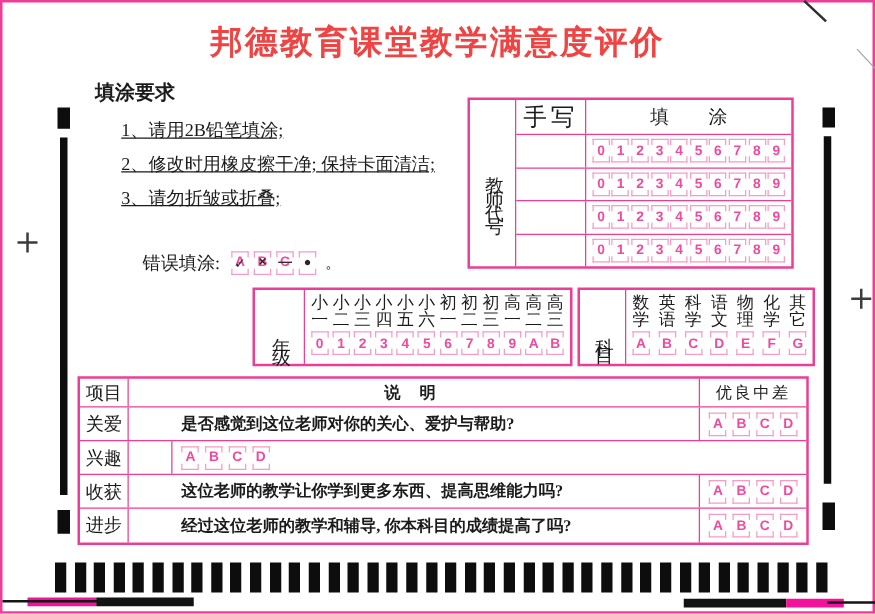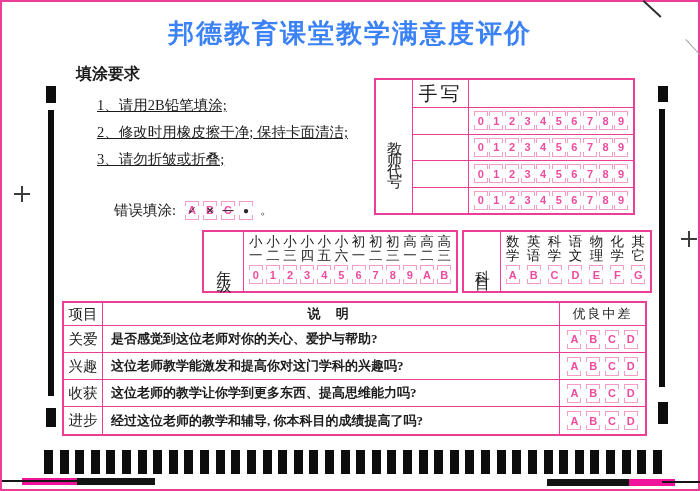--- a/index.html
+++ b/index.html
@@ -7,21 +7,21 @@
   body {
     position:relative; overflow:hidden; background:#fdfdfd;
     font-family:"Liberation Serif","DejaVu Serif",serif;
     color:#1b1b1b;
     --pink:#ec3e96; --pinkink:#ee4b9e; --pinksoft:#f79cc7;
   }
   .card { position:absolute; inset:0; background:#fff; border:2px solid var(--pink); }
 
   
   .title { position:absolute; top:14px; left:0; right:0; text-align:center;
-           font-size:26px; font-weight:bold; letter-spacing:2px; color:#3b82f6; }
+           font-size:26px; font-weight:bold; letter-spacing:2px; color:#ef4444; }
 
   
   .instr-head { position:absolute; left:74px; top:62px; font-size:16px; font-weight:bold; }
   .instr-list { position:absolute; left:95px; top:90px; width:290px; }
   .instr-item { font-size:14.5px; height:27px; line-height:27px; white-space:nowrap;text-decoration:underline; }
   .correct-mark { display:inline-block; width:23px; height:9px; background:#101010;
                   margin-left:9px; vertical-align:middle; }
   .wrong-line { position:absolute; left:112px; top:197px; height:22px; display:flex;
                 align-items:center; font-size:14.5px; white-space:nowrap; }
   .wrong-examples { display:inline-flex; gap:6px; margin-left:10px; align-items:center; }
@@ -69,21 +69,21 @@
   .g-table .opt-label { width:40px; }
   .s-table .opt-label { width:37px; }
   .opt-body { flex:1; display:flex; justify-content:space-between; padding:3px 5px 5px; }
   .ocol { display:flex; flex-direction:column; align-items:center; }
   .och { font-size:13.5px; line-height:14px; }
   .ocol .bub { margin-top:4px; }
 
   
   .e-table { position:absolute; left:60px; top:299px; width:585px;
              border:2px solid var(--pink); background:#fff; }
-  .e-row { display:flex; border-bottom:1.5px solid var(--pink); }
+  .e-row { display:flex; border-bottom:1.5px solid var(--pink);gap:34px; }
   .e-row:last-child { border-bottom:none; }
   .e-hrow { height:23px; font-size:14.5px; }
   .ev-row { height:27px; }
   .cell-item { width:39px; border-right:1.5px solid var(--pink); display:flex;
                align-items:center; justify-content:center; font-size:14.5px; flex:none; }
   .cell-desc { flex:1; display:flex; align-items:center; font-size:13px;
                padding-left:8px; white-space:nowrap; overflow:hidden;font-weight:bold; }
   .e-hrow .cell-desc { justify-content:center; padding-left:0; letter-spacing:6px; }
   .cell-rate { width:86px; border-left:1.5px solid var(--pink); display:flex; flex:none;
                align-items:center; justify-content:space-around; padding:0 5px; }
@@ -145,20 +145,21 @@
         <span class="bub dot">●</span>
       </span>
     <span class="period">。</span>
   </div>
 
   <div class="t-table">
     <div class="t-label vlabel">教师代号</div>
     <div class="t-right">
       <div class="t-head">
         <div class="t-head-hw">手写</div>
+        <div class="t-head-fill">填 涂</div>
       </div>
       <div style="display:flex;flex-direction:column;flex:1">
           <div class="tc-row">
             <div class="tc-hw"></div>
             <div class="tc-digits">
               <span class="bub">0</span>
               <span class="bub">1</span>
               <span class="bub">2</span>
               <span class="bub">3</span>
               <span class="bub">4</span>
@@ -337,21 +338,20 @@
           <div class="cell-desc">是否感觉到这位老师对你的关心、爱护与帮助?</div>
           <div class="cell-rate">
             <span class="bub">A</span>
             <span class="bub">B</span>
             <span class="bub">C</span>
             <span class="bub">D</span>
           </div>
         </div>
         <div class="e-row ev-row">
           <div class="cell-item">兴趣</div>
-          <div class="cell-desc">这位老师教学能激发和提高你对这门学科的兴趣吗?</div>
           <div class="cell-rate">
             <span class="bub">A</span>
             <span class="bub">B</span>
             <span class="bub">C</span>
             <span class="bub">D</span>
           </div>
         </div>
         <div class="e-row ev-row">
           <div class="cell-item">收获</div>
           <div class="cell-desc">这位老师的教学让你学到更多东西、提高思维能力吗?</div>

